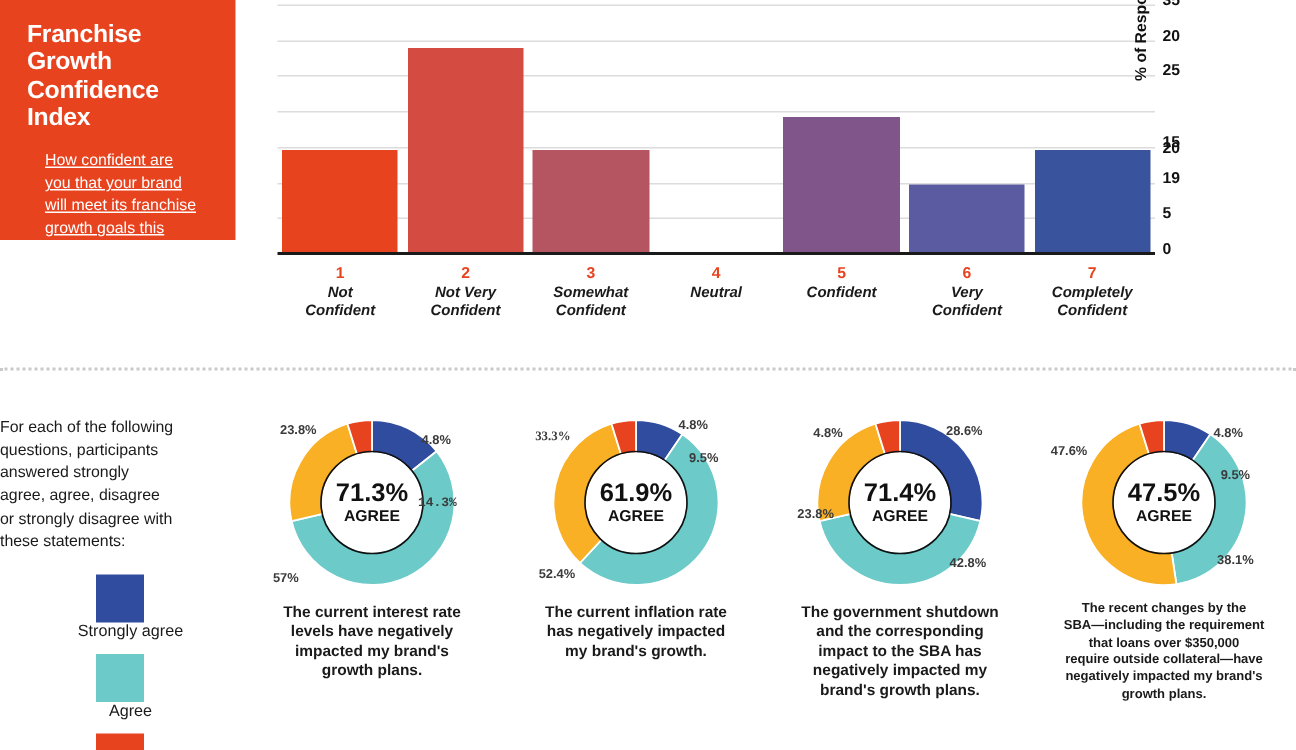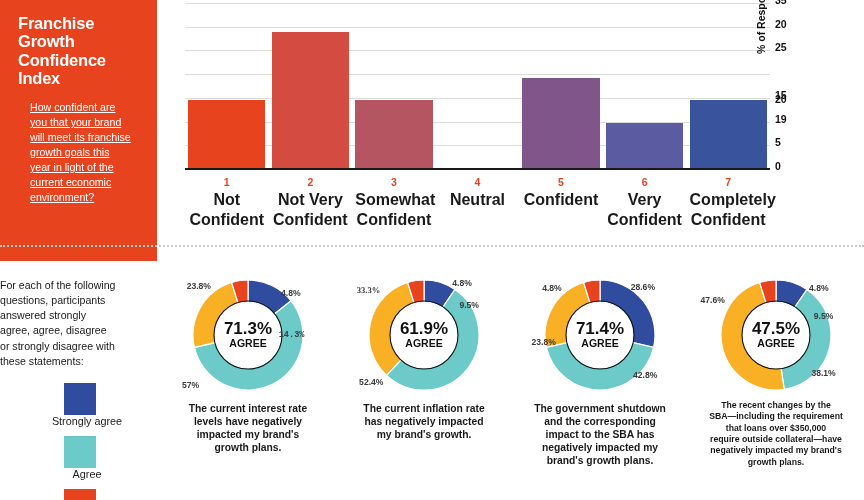--- a/index.html
+++ b/index.html
@@ -5,21 +5,21 @@
   html,body{margin:0;padding:0;}
   body{
     width:864px;height:500px;background:#ffffff;
     font-family:"Liberation Sans", sans-serif;
     color:#1a1a1a;overflow:hidden;position:relative;
   }
   .page{position:relative;width:864px;height:500px;}
 
   
   .orange-panel{
-    position:absolute;left:0;top:0;width:157px;height:261px;
+    position:absolute;left:0;top:0;width:157px;height:160px;
     background:#e8431f;color:#ffffff;
     padding:14px 14px 0 18px;box-sizing:border-box;
   }
   .orange-title{
     font-size:16.5px;font-weight:bold;line-height:1.12;
     letter-spacing:-0.2px;margin:0 0 10px 0;white-space:pre-line;
   }
   .orange-sub{
     font-size:10.6px;line-height:1.42;margin:12px;white-space:pre-line;text-decoration:underline;
   }
@@ -37,21 +37,21 @@
   .ylab{position:absolute;font-size:10.5px;font-weight:bold;color:#111;left:0;}
   .yaxis-title{
     position:absolute;left:585px;top:54px;font-size:10.5px;font-weight:bold;
     color:#111;transform:rotate(-90deg);transform-origin:left top;
     white-space:nowrap;
   }
   .xlabels{position:absolute;left:15px;top:176px;width:585px;
            display:flex;justify-content:space-around;}
   .xlab{width:13.2%;text-align:center;}
   .xnum{font-size:10.5px;font-weight:bold;color:#e8431f;margin-bottom:2px;}
-  .xtxt{font-size:16px;font-weight:bold;color:#1a1a1a;line-height:1.22;white-space:pre-line;}
+  .xtxt{font-size:10px;font-weight:bold;color:#1a1a1a;line-height:1.22;white-space:pre-line;font-style:italic;}
 
   
   .divider{position:absolute;left:0;top:245px;width:864px;height:0;
            border-top:2px dotted #c9c9c9;}
 
   
   .legend-col{position:absolute;left:0;top:278px;width:160px;}
   .legend-intro{font-size:10.6px;line-height:1.43;color:#1a1a1a;
                 white-space:pre-line;margin:0 0 14px 0;}
   .legend-row{display:flex;align-items:center;margin-bottom:9px;flex-direction:column;}

